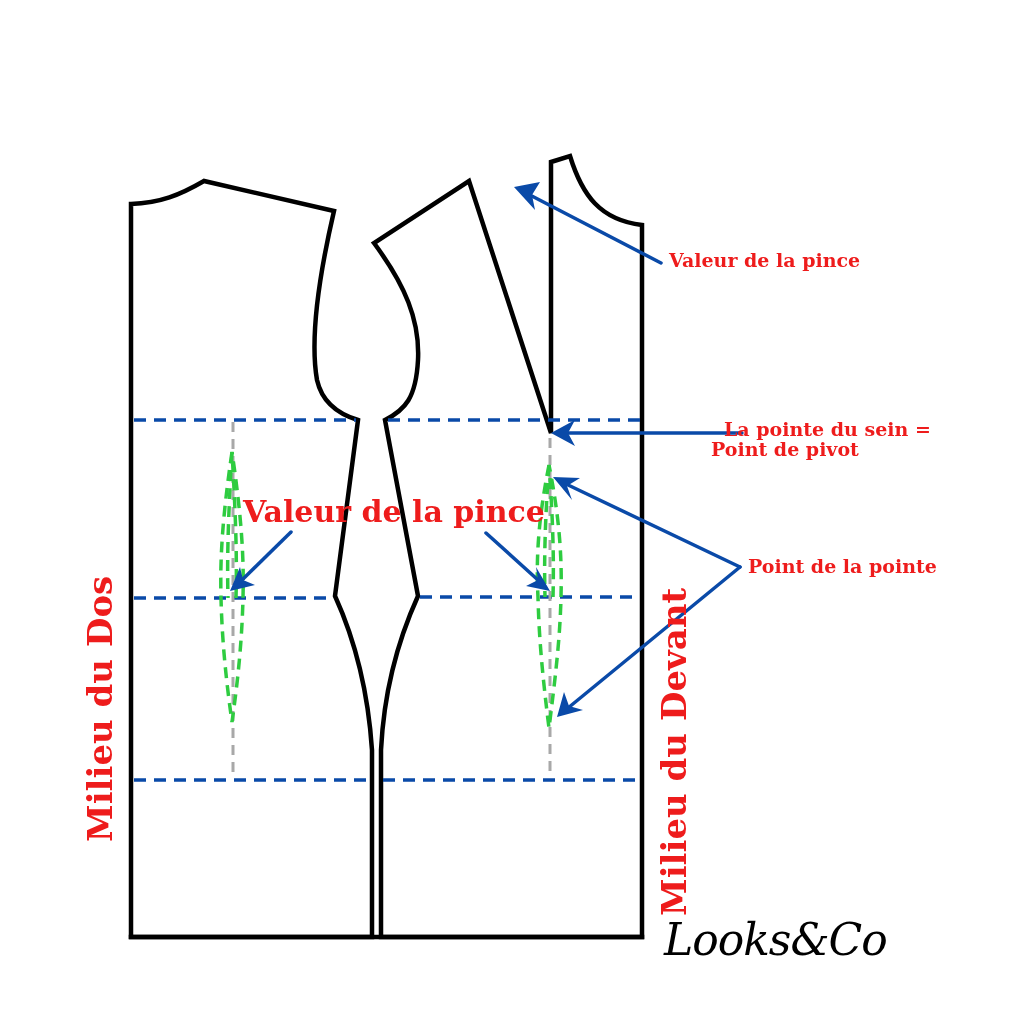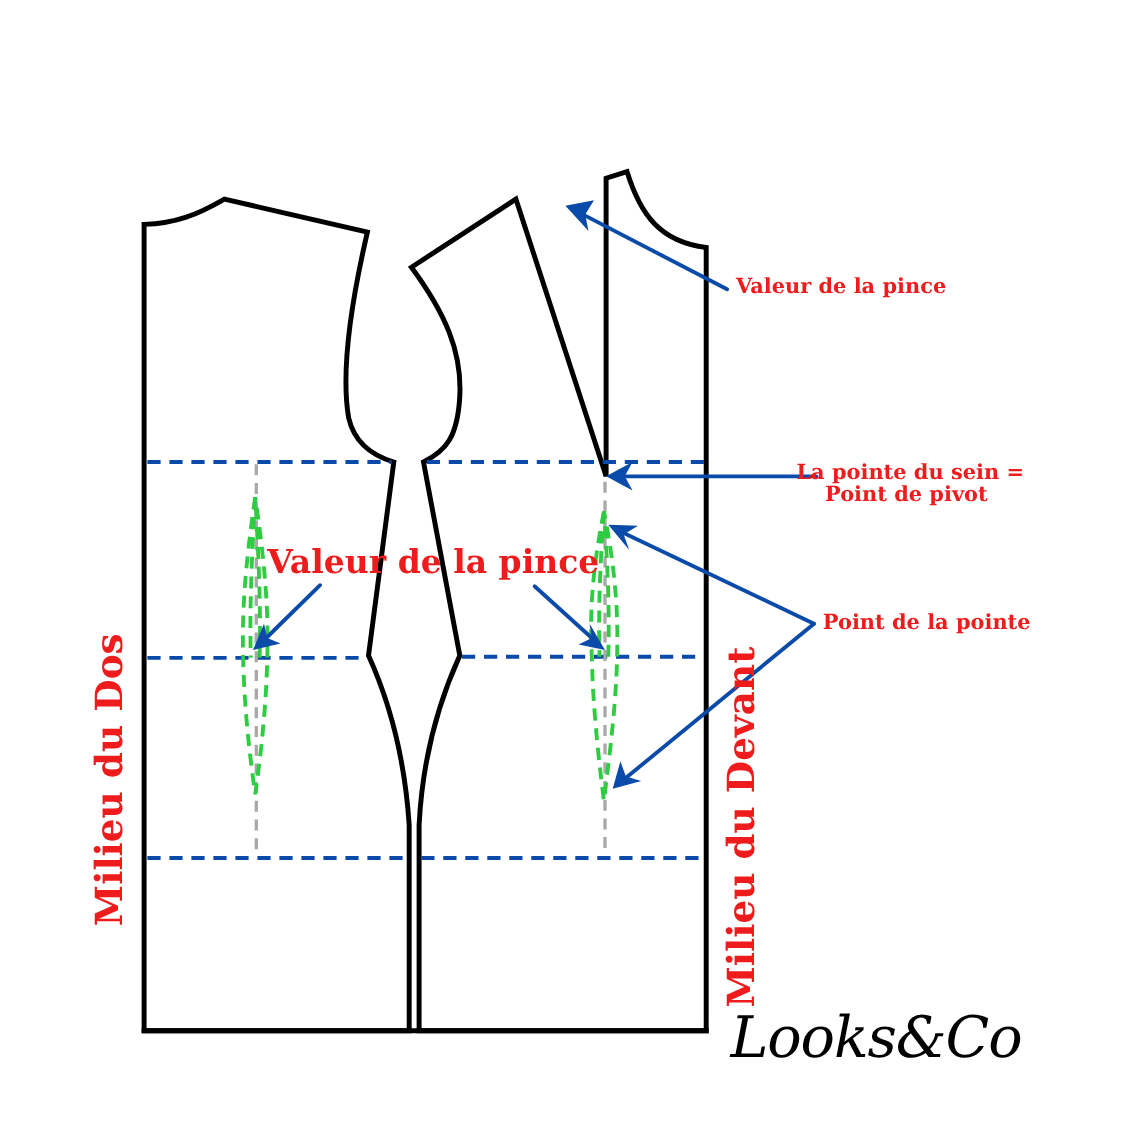--- a/index.html
+++ b/index.html
@@ -8,21 +8,21 @@
   .outline { fill: none; stroke: #000; stroke-width: 4.5; stroke-linejoin: miter; stroke-linecap: square; }
   .guide { fill: none; stroke: #0a4aa8; stroke-width: 3.5; stroke-dasharray: 12 8; }
   .center { fill: none; stroke: #a8a8a8; stroke-width: 3; stroke-dasharray: 10 7; }
   .dart { fill: none; stroke: #2ecc40; stroke-width: 3.5; stroke-dasharray: 11 7; }
   .arrow { fill: none; stroke: #0a4aa8; stroke-width: 3.5; stroke-linecap: round; }
   .arrowhead { fill: #0a4aa8; }
   .lbl { position: absolute; color: #ee1c1c; font-family: "DejaVu Serif", serif; font-weight: bold; white-space: nowrap; }
   .lbl-small { font-size: 19px; }
   .lbl-big { font-size: 30px; }
   .vert { font-size: 34px; transform-origin: left top; }
-  .logo { position: absolute; left: 664px; top: 914px; font-family: "DejaVu Serif", serif; font-style: italic; font-size: 52px; color: #000; letter-spacing: -1px; }
+  .logo { position: absolute; left: 664px; top: 914px; font-family: "DejaVu Serif", serif; font-style: italic; font-size: 44px; color: #000; letter-spacing: -1px; }
 </style>
 </head>
 <body>
 
 <svg width="1024" height="1024" viewBox="0 0 1024 1024">
 
   <path class="outline" d="M131,937 L131,204 C160,203 180,195 204,181 L334,211 C318,280 310,340 317,380 C322,402 338,414 358,420 L335,596 C355,640 368,690 372,750 L372,937 Z"></path>
 
   <path class="outline" d="M381,937 L381,750 C384,690 398,640 418,596 L385,420 C405,410 416,398 418,360 C420,320 405,285 374,243 L469,181 L551,433 L551,162 L570,156 C582,195 600,220 642,225 L642,937 Z"></path>
 
@@ -56,20 +56,20 @@
   <polygon class="arrowhead" points="557,717 564,692 569,706 583,710"></polygon>
 
   <line class="arrow" x1="291" y1="532" x2="242" y2="580"></line>
   <polygon class="arrowhead" points="230,591 240,567 243,580 255,585"></polygon>
   <line class="arrow" x1="486" y1="533" x2="538" y2="580"></line>
   <polygon class="arrowhead" points="550,591 526,586 538,580 536,567"></polygon>
 </svg>
 
 <div class="lbl lbl-small" style="left:669px; top:249px;">Valeur de la pince</div>
 <div class="lbl lbl-small" style="left:724px; top:418px;">La pointe du sein =</div>
-<div class="lbl lbl-small" style="left:750px; top:438px;">Point de pivot</div>
+<div class="lbl lbl-small" style="left:711px; top:438px;">Point de pivot</div>
 <div class="lbl lbl-small" style="left:748px; top:555px;">Point de la pointe</div>
 <div class="lbl lbl-big" style="left:243px; top:494px;">Valeur de la pince</div>
 
 <div class="lbl vert" style="left:80px; top:842px; transform: rotate(-90deg);">Milieu du Dos</div>
 <div class="lbl vert" style="left:654px; top:916px; transform: rotate(-90deg);">Milieu du Devant</div>
 
 <div class="logo">Looks&amp;Co</div>
 
 </body></html>

